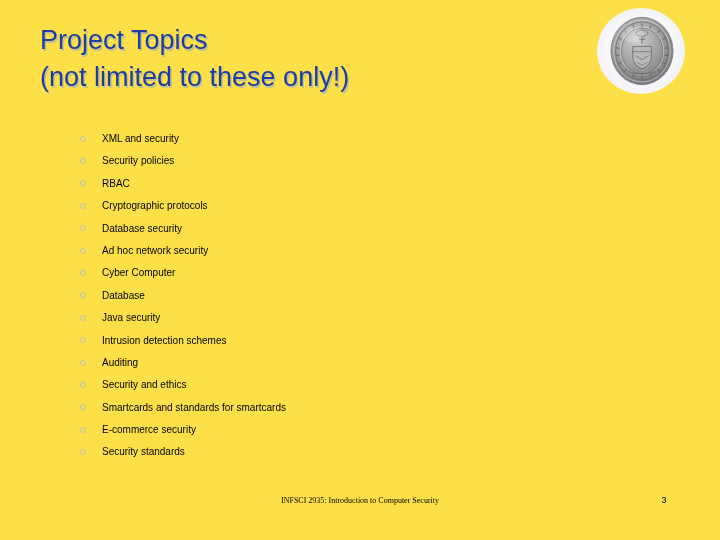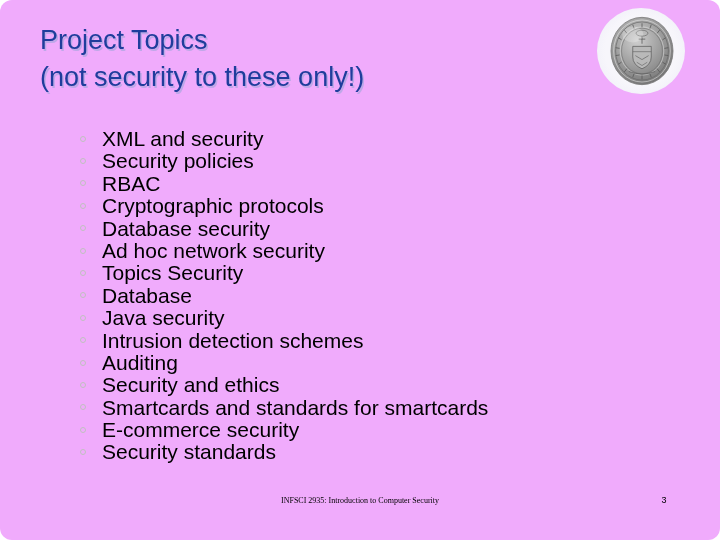--- a/index.html
+++ b/index.html
@@ -14,22 +14,21 @@
     overflow: hidden;
     font-family: "Liberation Sans", sans-serif;
     -webkit-font-smoothing: none;
   }
 
   #slide {
     position: absolute;
     left: 0; top: 0;
     width: 720px;
     height: 540px;
-    background: #f0abfc;
-    border-radius: 12px;
+    background: #fde047;
   }
 
   
   #title-block {
     position: absolute;
     left: 40px;
     top: 22px;
     width: 530px;
   }
   .title-line {
@@ -74,21 +73,21 @@
     width: 560px;
     list-style: none;
     margin: 0;
     padding: 0;
   }
   #topic-list li {
     position: relative;
     height: 22.4px;
     line-height: 22.4px;
     padding-left: 24px;
-    font-size: 21px;
+    font-size: 10px;
     color: #000000;
     white-space: nowrap;
   }
   .bullet-mark {
     position: absolute;
     left: 2px;
     top: 50%;
     margin-top: -3.5px;
     width: 6px;
     height: 6px;
@@ -124,21 +123,21 @@
     color: #000000;
   }
 </style>
 </head>
 <body>
 
 <div id="slide">
 
   <div id="title-block">
     <div class="title-line">Project Topics</div>
-    <div class="title-line">(not security to these only!)</div>
+    <div class="title-line">(not limited to these only!)</div>
   </div>
 
   <div id="seal-wrap">
     <div id="seal-halo"></div>
     <svg id="seal-img" viewBox="0 0 100 106">
       <defs>
         <radialGradient id="sealGrad" cx="42%" cy="34%" r="72%">
           <stop offset="0%" stop-color="#cfcfcf"></stop>
           <stop offset="45%" stop-color="#a5a5a5"></stop>
           <stop offset="80%" stop-color="#848484"></stop>
@@ -209,21 +208,21 @@
     <li>
       <span class="bullet-mark"></span>
       <span class="topic-text">Database security</span>
     </li>
     <li>
       <span class="bullet-mark"></span>
       <span class="topic-text">Ad hoc network security</span>
     </li>
     <li>
       <span class="bullet-mark"></span>
-      <span class="topic-text">Topics Security</span>
+      <span class="topic-text">Cyber Computer</span>
     </li>
     <li>
       <span class="bullet-mark"></span>
       <span class="topic-text">Database</span>
     </li>
     <li>
       <span class="bullet-mark"></span>
       <span class="topic-text">Java security</span>
     </li>
     <li>

